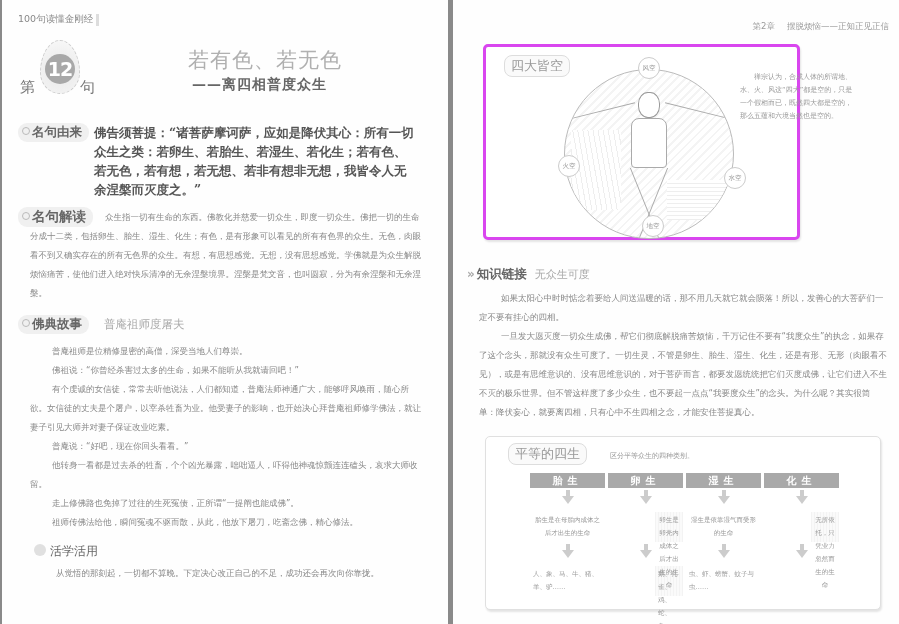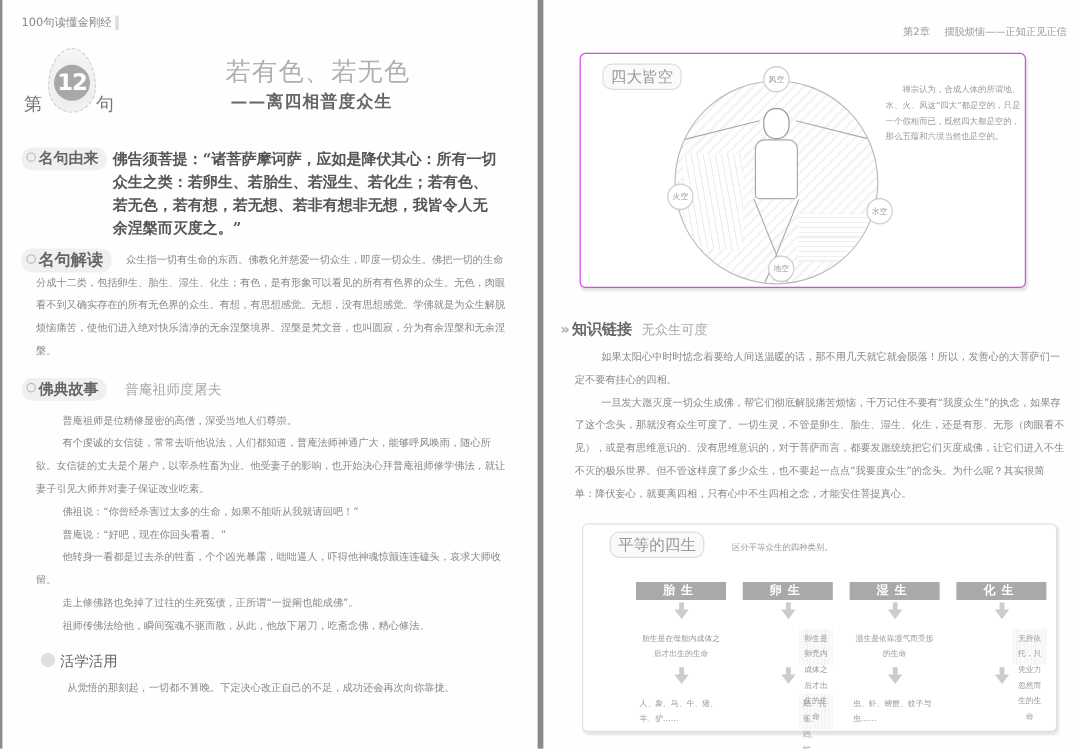--- a/index.html
+++ b/index.html
@@ -44,21 +44,21 @@
 
     .apply { position: absolute; left: 32px; top: 543px; width: 400px; }
     .apply-head { font-size: 12px; color: #666; font-family: "DejaVu Sans", sans-serif; }
     .apply-head .circ { display: inline-block; width: 12px; height: 12px; border-radius: 50%; background: #e0e0e0; vertical-align: -1px; margin-right: 4px; }
     .apply-text { margin-top: 8px; padding-left: 22px; font-size: 8.5px; color: #888; font-family: "DejaVu Sans", sans-serif; }
 
     
     .running-head-right { position: absolute; right: 10px; top: 21px; font-size: 8.5px; color: #999; font-family: "DejaVu Sans", sans-serif; }
     .running-head-right .ch { margin-right: 12px; }
 
-    .illus-box { position: absolute; left: 30px; top: 44px; width: 372px; height: 196px; border: 1px solid #d946ef; border-radius: 5px; box-shadow: 1px 2px 2px #e4e4e4; background: #fff; }
+    .illus-box { position: absolute; left: 30px; top: 44px; width: 317px; height: 196px; border: 3px solid #d946ef; border-radius: 5px; box-shadow: 1px 2px 2px #e4e4e4; background: #fff; }
     .illus-tag { position: absolute; left: 18px; top: 8px; font-size: 13px; color: #999; border: 1px solid #ddd; border-radius: 8px; padding: 1px 6px; background: #fafafa; }
     .illus-circle { position: absolute; left: 78px; top: 22px; width: 170px; height: 170px; border: 1px solid #bbb; border-radius: 50%; background: repeating-linear-gradient(135deg, #f4f4f4 0 2px, #fff 2px 6px); overflow: hidden; }
     .illus-circle .figure-head { position: absolute; left: 73px; top: 22px; width: 22px; height: 26px; border: 1px solid #999; border-radius: 45%; background: #fff; }
     .illus-circle .figure-body { position: absolute; left: 66px; top: 48px; width: 36px; height: 50px; border: 1px solid #aaa; border-radius: 8px 8px 4px 4px; background: #fff; }
     .illus-circle .arm-l { position: absolute; left: 6px; top: 40px; width: 66px; height: 10px; border-top: 1px solid #aaa; transform: rotate(-14deg); }
     .illus-circle .arm-r { position: absolute; left: 98px; top: 40px; width: 66px; height: 10px; border-top: 1px solid #aaa; transform: rotate(14deg); }
     .illus-circle .leg-l { position: absolute; left: 40px; top: 98px; width: 40px; height: 70px; border-right: 1px solid #aaa; transform: skewX(22deg); }
     .illus-circle .leg-r { position: absolute; left: 88px; top: 98px; width: 40px; height: 70px; border-left: 1px solid #aaa; transform: skewX(-22deg); }
     .illus-circle .flames { position: absolute; left: 6px; top: 60px; width: 50px; height: 80px; background: repeating-linear-gradient(80deg, #eee 0 1px, #fff 1px 5px); }
     .illus-circle .water { position: absolute; right: 6px; top: 110px; width: 60px; height: 40px; background: repeating-linear-gradient(0deg, #eee 0 1px, #fff 1px 4px); }
@@ -73,21 +73,21 @@
     .link-head { font-family: "DejaVu Sans", sans-serif; }
     .link-head .chev { color: #aaa; font-size: 12px; font-weight: bold; }
     .link-head .tag { font-size: 12.5px; color: #666; font-weight: bold; margin-left: 2px; }
     .link-head .sub { font-size: 11px; color: #aaa; margin-left: 8px; }
     .link-body { margin-top: 6px; padding-left: 12px; }
     .link-body p { font-size: 8.5px; line-height: 19px; color: #888; text-indent: 22px; font-family: "DejaVu Sans", sans-serif; }
 
     .four-box { position: absolute; left: 32px; top: 436px; width: 396px; height: 174px; border: 1px solid #e0e0e0; border-radius: 5px; box-shadow: 1px 2px 2px #e4e4e4; background: #fff; }
     .four-tag { position: absolute; left: 22px; top: 6px; font-size: 13px; color: #999; border: 1px solid #ddd; border-radius: 8px; padding: 1px 6px; background: #fafafa; }
     .four-desc { position: absolute; left: 124px; top: 14px; font-family: "DejaVu Sans", sans-serif; font-size: 7px; color: #999; }
-    .four-cols { position: absolute; left: 44px; top: 48px; display: flex; gap: 14px; }
+    .four-cols { position: absolute; left: 44px; top: 36px; display: flex; gap: 3px; }
     .four-col { width: 75px; }
     .four-col-head { height: 15px; background: #a9a9a9; color: #fff; font-family: "DejaVu Sans", sans-serif; font-size: 10px; font-weight: bold; text-align: center; line-height: 15px; letter-spacing: 5px; }
     .down-arrow { width: 0; height: 0; margin: 8px auto 0; border-left: 6px solid transparent; border-right: 6px solid transparent; border-top: 8px solid #ccc; position: relative; }
     .down-arrow::before { content: ""; position: absolute; left: -2px; top: -14px; width: 4px; height: 7px; background: #ccc; }
     .four-def { margin-top: 8px; height: 30px; font-family: "DejaVu Sans", sans-serif; font-size: 6.5px; line-height: 13px; color: #999; padding: 2px 3px; text-align: center; }
     .four-def.shade, .four-ex.shade { background: repeating-linear-gradient(90deg, #f3f3f3 0 1px, #fafafa 1px 3px); margin-left: 47px; }
     .four-ex { margin-top: 8px; height: 30px; font-family: "DejaVu Sans", sans-serif; font-size: 6.5px; line-height: 13px; color: #999; padding: 2px 3px; }
   </style>
 </head>
 <body>
@@ -121,22 +121,22 @@
         </div>
     </div>
 
     <div class="story">
       <div>
         <span class="sec-tag"><span class="dot"></span><span>佛典故事</span></span>
         <span class="sec-sub">普庵祖师度屠夫</span>
       </div>
       <div class="story-paras">
         <p>普庵祖师是位精修显密的高僧，深受当地人们尊崇。</p>
+        <p>佛祖说：“你曾经杀害过太多的生命，如果不能听从我就请回吧！”</p>
         <p>有个虔诚的女信徒，常常去听他说法，人们都知道，普庵法师神通广大，能够呼风唤雨，随心所欲。女信徒的丈夫是个屠户，以宰杀牲畜为业。他受妻子的影响，也开始决心拜普庵祖师修学佛法，就让妻子引见大师并对妻子保证改业吃素。</p>
-        <p>佛祖说：“你曾经杀害过太多的生命，如果不能听从我就请回吧！”</p>
         <p>普庵说：“好吧，现在你回头看看。”</p>
         <p>他转身一看都是过去杀的牲畜，个个凶光暴露，咄咄逼人，吓得他神魂惊颤连连磕头，哀求大师收留。</p>
         <p>走上修佛路也免掉了过往的生死冤债，正所谓“一提阐也能成佛”。</p>
         <p>祖师传佛法给他，瞬间冤魂不驱而散，从此，他放下屠刀，吃斋念佛，精心修法。</p>
       </div>
     </div>
 
     <div class="apply">
       <div class="apply-head"><span class="circ"></span><span>活学活用</span></div>
       <div class="apply-text">从觉悟的那刻起，一切都不算晚。下定决心改正自己的不足，成功还会再次向你靠拢。</div>

